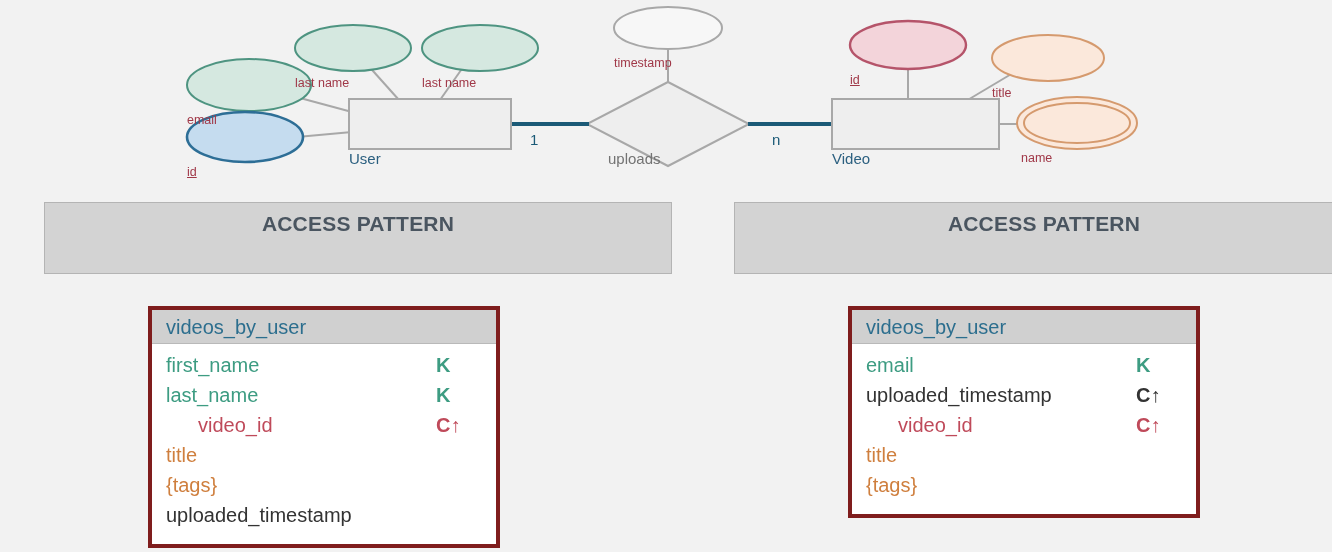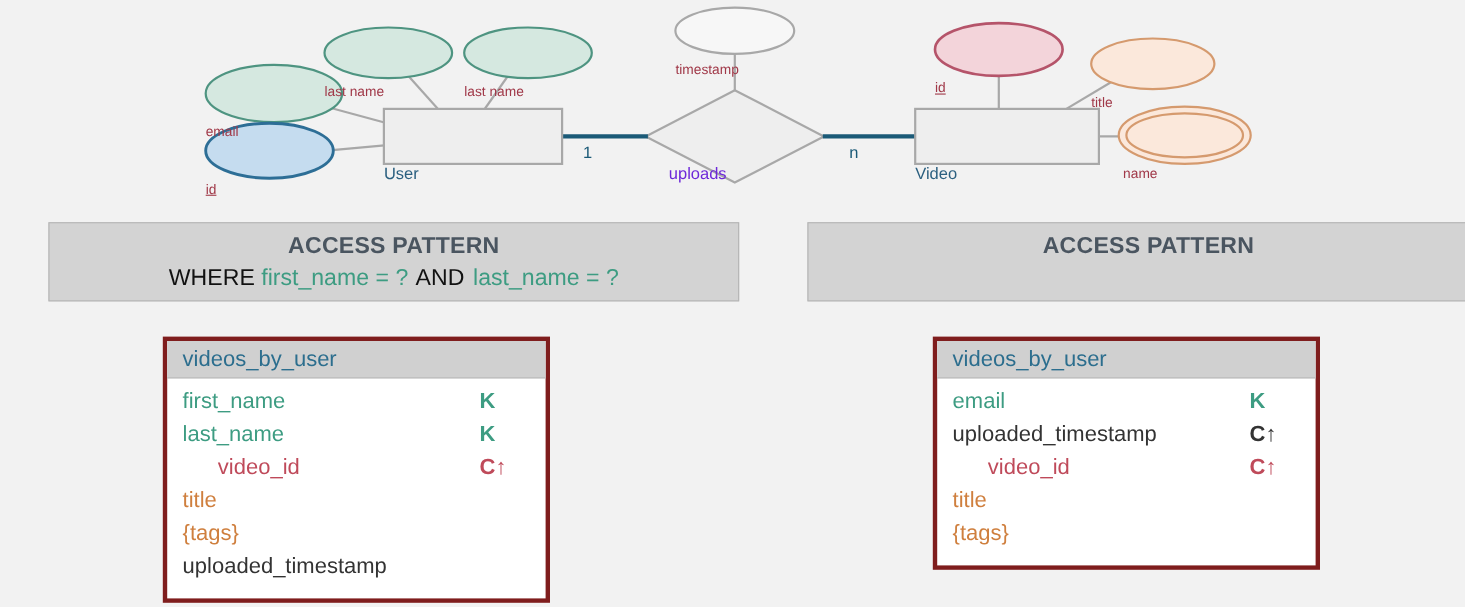--- a/index.html
+++ b/index.html
@@ -35,21 +35,21 @@
     color: #a03848;
     font-size: 12.5px;
     font-family: "Liberation Sans", sans-serif;
   }
   .attr-label.key { text-decoration: underline; }
   .entity-label {
     color: #2c6080;
     font-size: 15px;
   }
   .rel-label {
-    color: #6d28d9;
+    color: #737373;
     font-size: 15px;
   }
   .card-label {
     color: #1b5a77;
     font-size: 15px;
     font-weight: 400;
   }
 
   
   .ap-box {
@@ -162,21 +162,20 @@
   <div class="er-label entity-label" style="left:349px; top:115px; width:162px;">User</div>
   <div class="er-label entity-label" style="left:832px; top:115px; width:167px;">Video</div>
   <div class="er-label rel-label" style="left:608px; top:115px; width:120px;">uploads</div>
 
   <div class="er-label card-label" style="left:530px; top:96px; width:26px;">1</div>
   <div class="er-label card-label" style="left:772px; top:96px; width:26px;">n</div>
 </div>
 
 <div class="ap-box" style="left:12px; top:202px; width:628px; height:72px;">
   <div class="ap-title">ACCESS PATTERN</div>
-  <div class="ap-query"><span class="tok-where">WHERE </span><span class="tok-green">first_name</span><span class="tok-green"> = </span><span class="tok-green">?</span><span class="tok-and">  AND </span><span class="tok-green">  last_name</span><span class="tok-green"> = </span><span class="tok-green">?</span></div>
 </div>
 
 <div class="tbl" style="left:148px; top:306px; width:352px;">
   <div class="tbl-head">videos_by_user</div>
   <div class="tbl-body">
       <div class="tbl-row">
         <span class="col-name c-green">first_name</span>
         <span class="col-mark c-green">K</span>
       </div>
       <div class="tbl-row">

